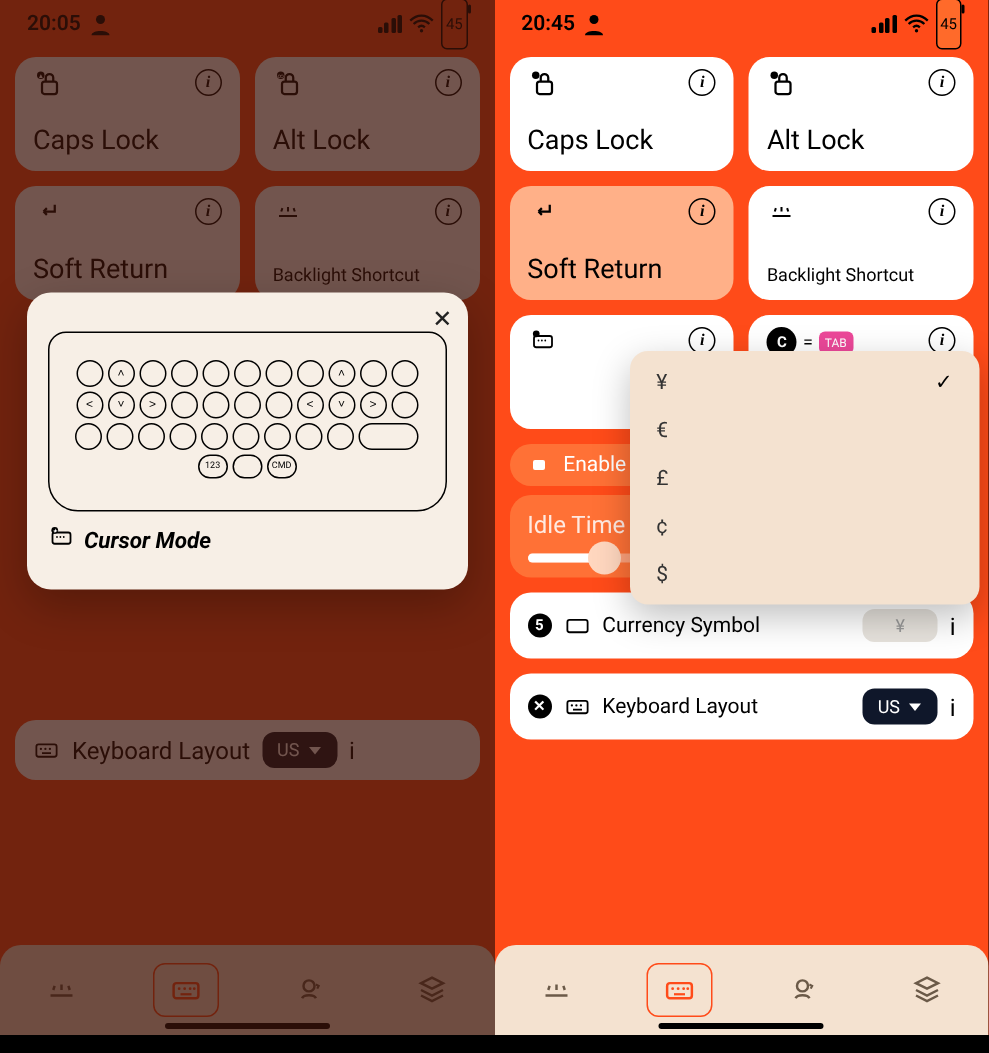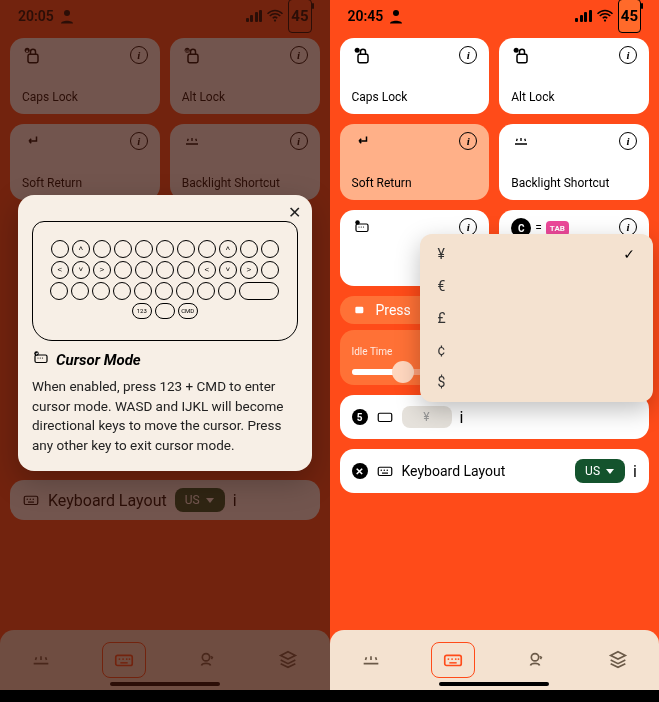--- a/index.html
+++ b/index.html
@@ -62,21 +62,21 @@
     width: 18px; height: 18px;
     border: 1.5px solid #000;
     border-radius: 50%;
     display: flex; align-items: center; justify-content: center;
     font-size: 11px;
     font-weight: 600;
     font-style: italic;
     font-family: serif;
   }
   .tile-label {
-    font-size: 12px;
+    font-size: 18px;
     color: #000;
   }
   .tile.highlight { background: #ffb088; }
   .num-badge {
     width: 16px; height: 16px;
     background: #000; color: #fff;
     border-radius: 50%;
     font-size: 10px; font-weight: 700;
     display: flex; align-items: center; justify-content: center;
   }
@@ -124,21 +124,21 @@
   .select-pill {
     background: #e6e2dc;
     color: #999;
     border-radius: 8px;
     padding: 4px 14px;
     font-size: 12px;
     min-width: 50px;
     text-align: center;
   }
   .select-pill.dark {
-    background: #14532d; color: #fff;
+    background: #0f172a; color: #fff;
     display: flex; align-items: center; gap: 6px;
     padding: 5px 10px;
   }
   .chev-down {
     width: 0; height: 0;
     border-left: 4px solid transparent;
     border-right: 4px solid transparent;
     border-top: 5px solid #fff;
   }
   
@@ -257,21 +257,21 @@
     display: flex;
     align-items: center;
     gap: 8px;
     z-index: 3;
   }
   .small-svg { width: 18px; height: 18px; }
   .battery {
     display: inline-flex; align-items: center;
     border: 1.5px solid #000; border-radius: 4px;
     padding: 16px 2px;
-    font-size: 15px; font-weight: 700;
+    font-size: 10px; font-weight: 400;
     height: 14px;
     position: relative;
   }
   .battery::after {
     content: "";
     position: absolute; right: -3px; top: 3px;
     width: 2px; height: 6px;
     background: #000; border-radius: 1px;
   }
   .signal-bars {
@@ -442,21 +442,20 @@
             <rect x="4" y="8" width="16" height="10" rx="2" stroke="#000" stroke-width="1.6" fill="none"></rect>
             <circle cx="8" cy="12" r="0.8" fill="#000"></circle>
             <circle cx="11" cy="12" r="0.8" fill="#000"></circle>
             <circle cx="14" cy="12" r="0.8" fill="#000"></circle>
             <circle cx="6" cy="6" r="3" fill="#000"></circle>
             <text x="6" y="8" font-size="5" fill="#fff" text-anchor="middle">✦</text>
           </svg>
       </span>
       <span>Cursor Mode</span>
     </h3>
-    <p>When enabled, press 123 + CMD to enter cursor mode. WASD and IJKL will become directional keys to move the cursor. Press any other key to exit cursor mode.</p>
   </div>
 
   <div class="tabbar">
     <div class="tab">
       <svg width="24" height="22" viewBox="0 0 24 24">
           <path d="M4 16h16M6 12l1-3M12 12V8M18 12l-1-3" stroke="currentColor" stroke-width="1.8"></path>
         </svg>
     </div>
     <div class="tab active">
       <svg width="26" height="22" viewBox="0 0 24 24">
@@ -578,48 +577,49 @@
               </svg>
           </span>
           <span class="info-icon">i</span>
         </div>
       </div>
       <div class="tile">
         <div class="top-icons">
           <span style="display:flex;align-items:center;gap:4px">
             <span style="width:20px;height:20px;background:#000;border-radius:50%;color:#fff;display:flex;align-items:center;justify-content:center;font-size:10px;font-weight:700">C</span>
             <span style="font-size:12px">=</span>
-            <span style="background:#ec4899;color:#fff;font-size:8px;font-weight:700;padding:3px 4px;border-radius:4px">TAB</span>
+            <span style="background:#ec4899;color:#fff;font-size:8px;font-weight:400;padding:3px 4px;border-radius:4px">TAB</span>
           </span>
           <span class="info-icon">i</span>
         </div>
         <span class="tile-label"></span>
       </div>
     </div>
 
     <div class="slider-panel" style="padding:6px 12px;margin-bottom:6px;display:flex;align-items:center;gap:8px">
       <svg width="16" height="16" viewBox="0 0 24 24">
           <rect x="5" y="7" width="12" height="10" rx="2" fill="#fff"></rect>
         </svg>
-      <span style="font-size:14px">Press</span>
+      <span style="font-size:14px">Enable</span>
     </div>
 
     <div class="slider-panel">
-      <span style="font-size:10px;opacity:0.85">Idle Time</span>
+      <span style="font-size:16px;opacity:0.85">Idle Time</span>
       <div class="slider-track">
         <div class="slider-fill"></div>
         <div class="slider-thumb"></div>
       </div>
     </div>
 
     <div class="wide-row">
       <span class="num-badge">5</span>
       <svg class="small-svg" viewBox="0 0 24 24">
           <rect x="3" y="7" width="18" height="11" rx="2" stroke="#000" stroke-width="1.6" fill="none"></rect>
         </svg>
+      <span class="label">Currency Symbol</span>
       <span class="select-pill"><span>¥</span></span>
       <span class="info-icon">i</span>
     </div>
 
     <div class="wide-row">
       <span class="num-badge">✕</span>
       <svg class="small-svg" viewBox="0 0 24 24">
           <rect x="3" y="7" width="18" height="11" rx="2" stroke="#000" stroke-width="1.6" fill="none"></rect>
           <circle cx="7" cy="11" r="1" fill="#000"></circle>
           <circle cx="11" cy="11" r="1" fill="#000"></circle>

